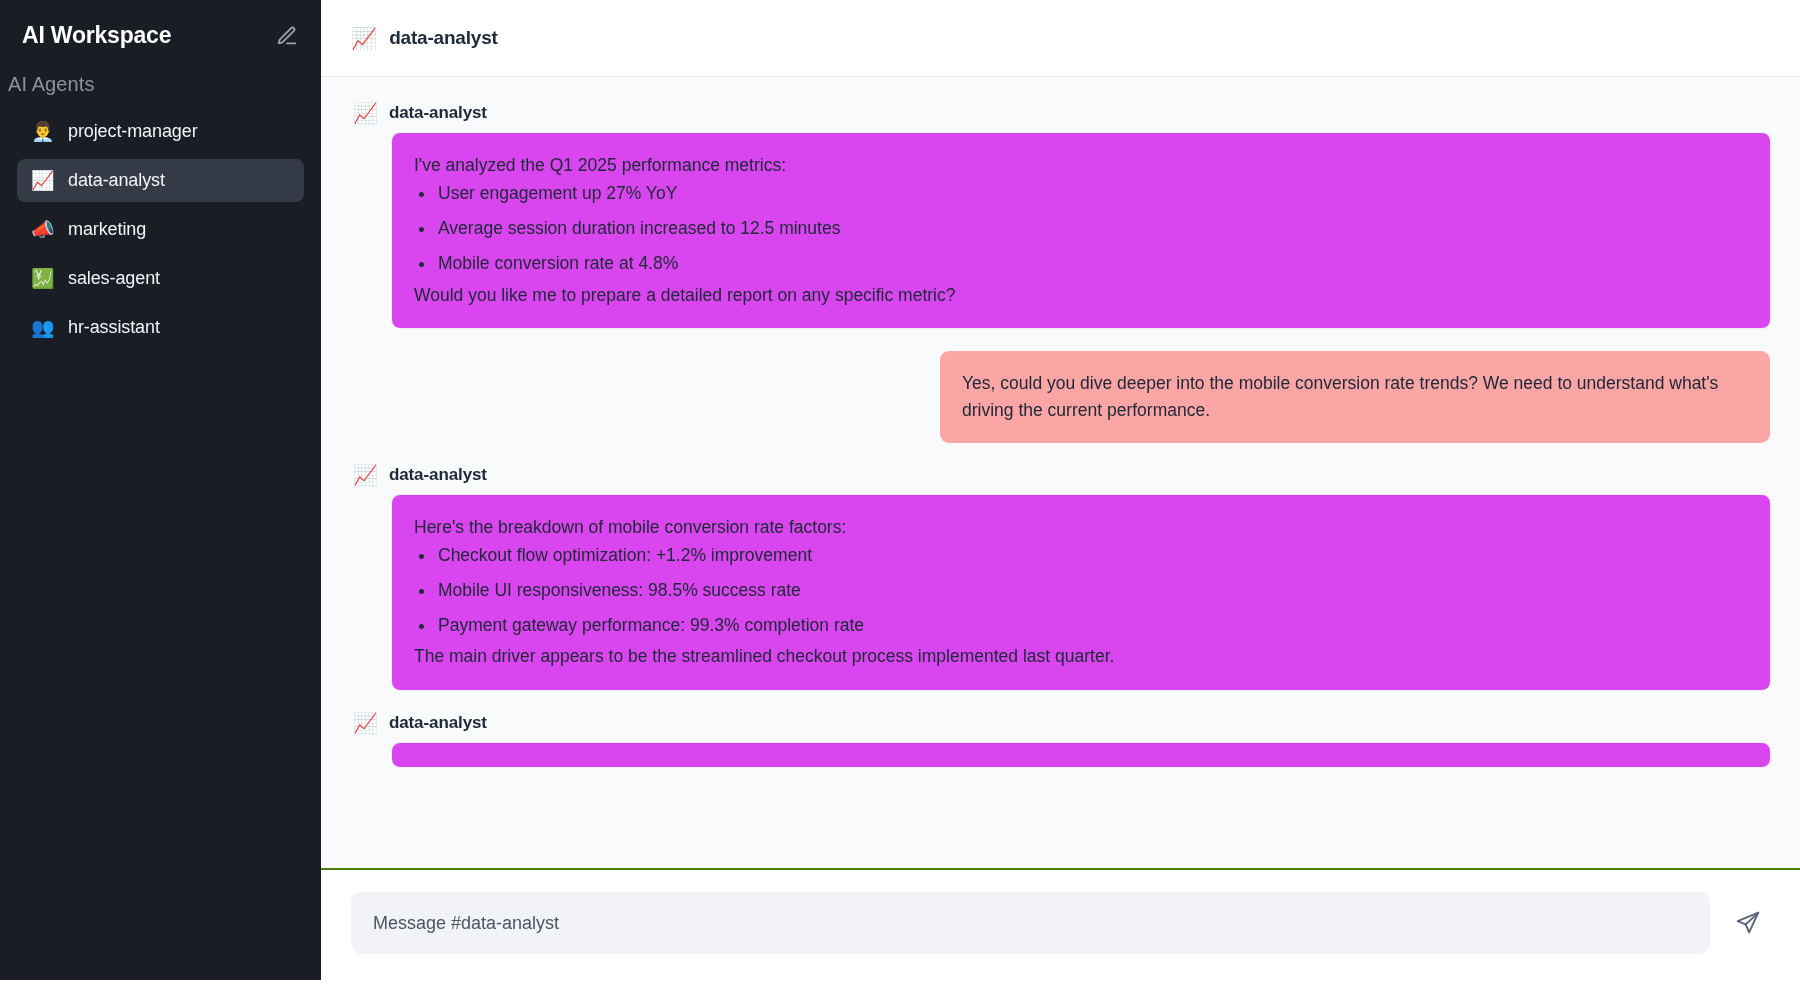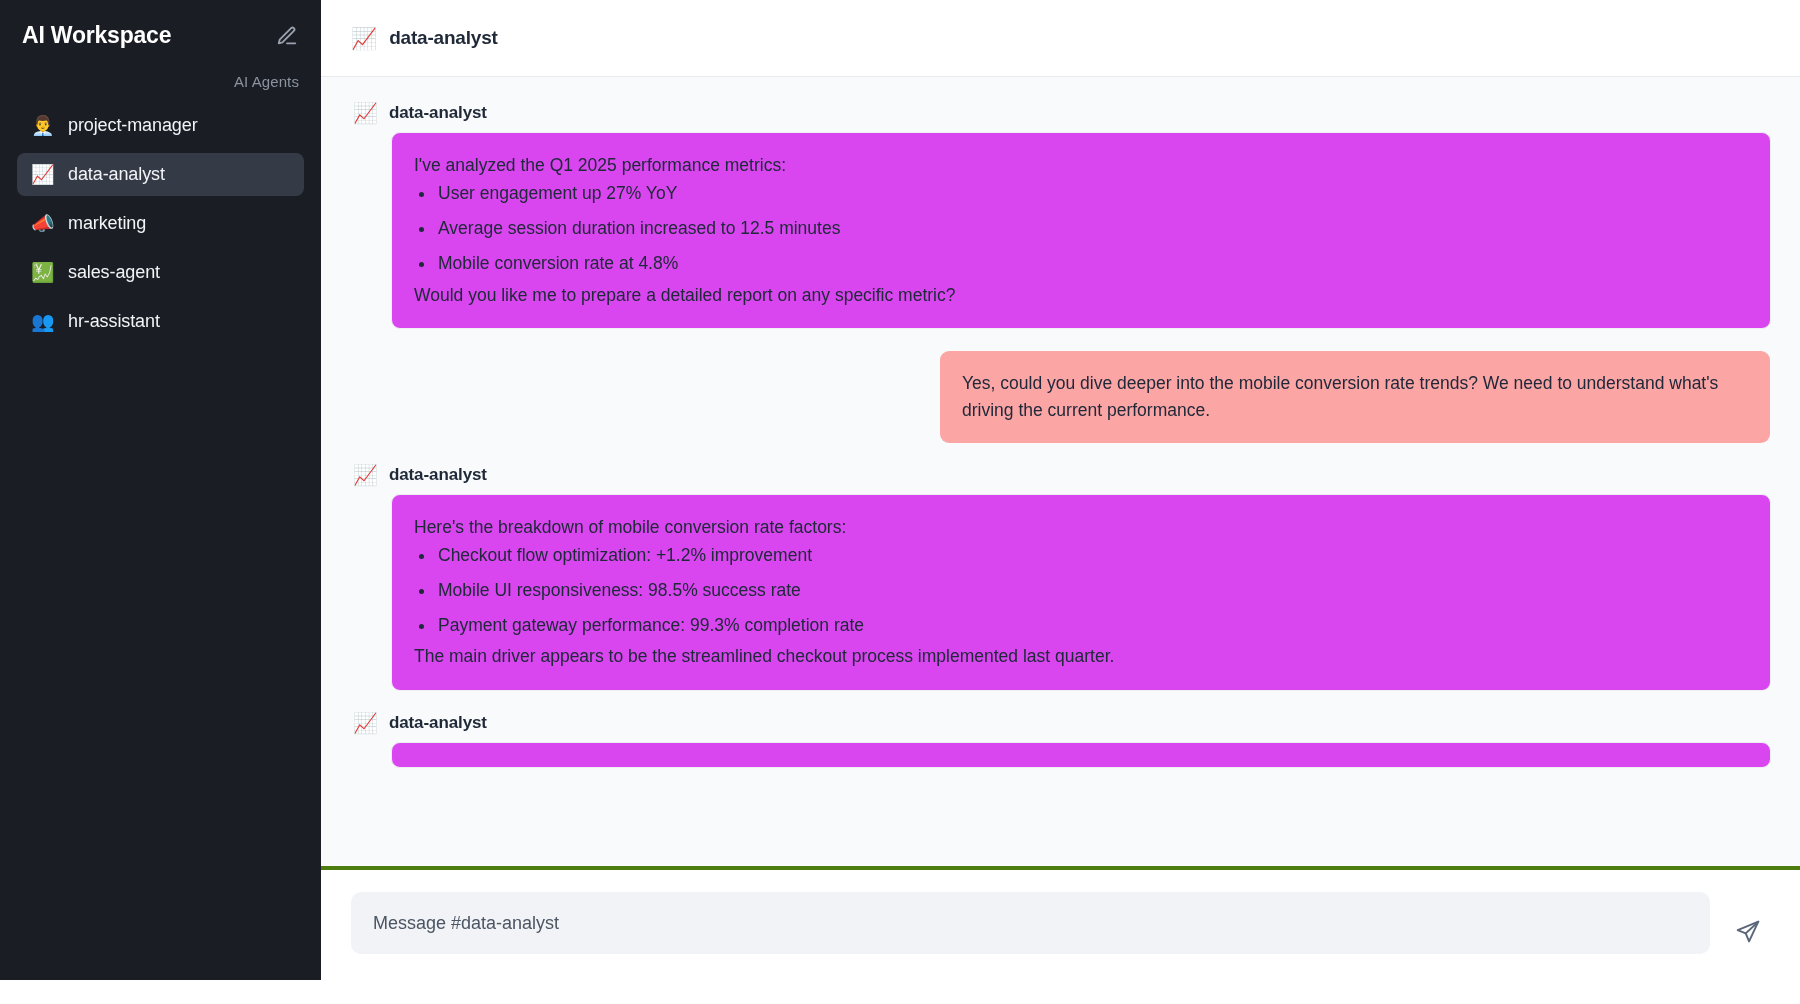--- a/index.html
+++ b/index.html
@@ -48,25 +48,24 @@
     height: 24px;
     color: #9aa2af;
     display: flex;
     align-items: center;
     justify-content: center;
     cursor: pointer;
   }
   .edit-icon svg { display: block; }
 
   .section-label {
-    font-size: 15px;
+    font-size: 20px;
     color: #8b93a1;
     padding: 6px 22px 14px 8px;
     letter-spacing: 0.1px;
-    text-align: right;
   }
 
   .agent-list {
     display: flex;
     flex-direction: column;
     gap: 6px;
     padding: 0 17px;
   }
 
   .agent-item {
@@ -198,24 +197,24 @@
   .bubble.truncated {
     height: 26px;
     padding: 0;
     overflow: hidden;
   }
 
   
   .composer-wrap {
     flex: 0 0 auto;
     background: #ffffff;
-    border-top: 4px solid #4d7c0f;
+    border-top: 2px solid #4d7c0f;
     padding: 22px 30px 26px 30px;
     display: flex;
-    align-items: flex-end;
+    align-items: center;
     gap: 16px;
   }
 
   .composer-input {
     flex: 1 1 auto;
     background: #f1f3f6;
     border: none;
     border-radius: 10px;
     height: 62px;
     padding: 0 22px;

